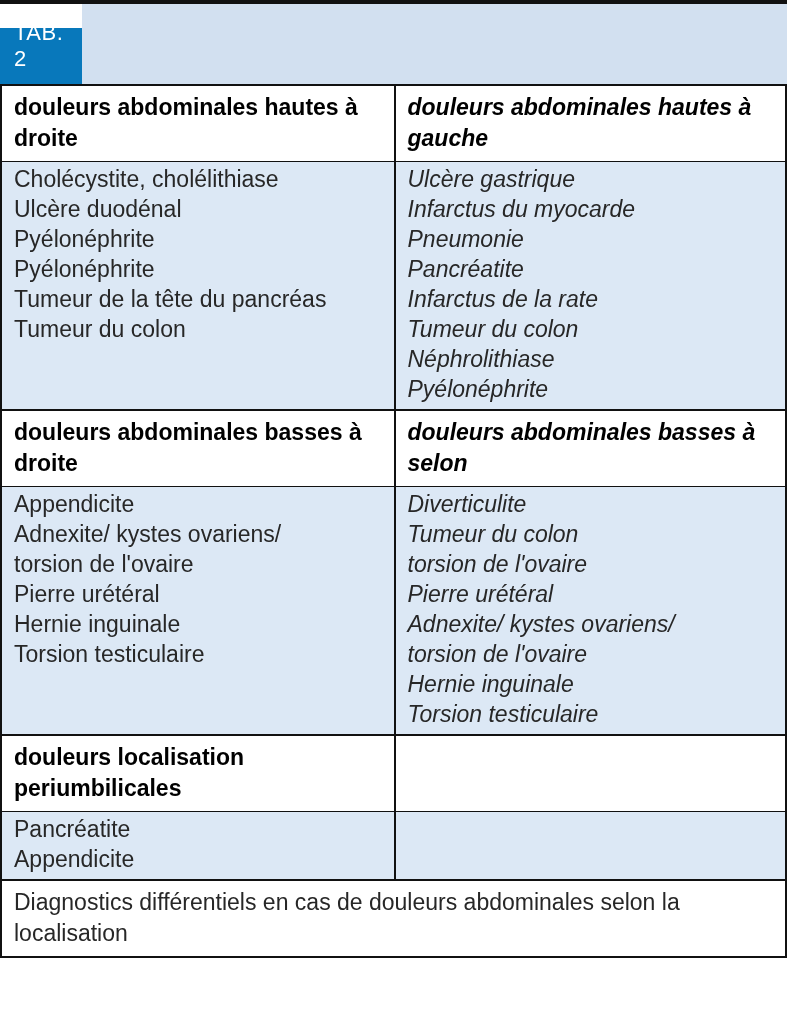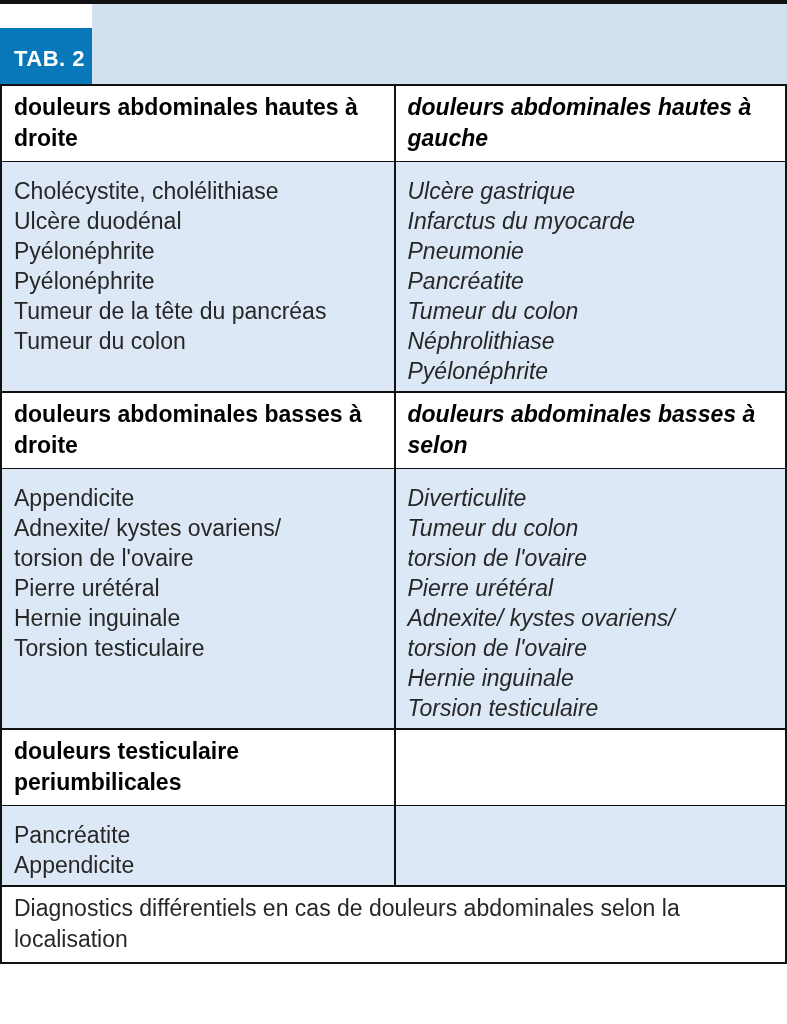--- a/index.html
+++ b/index.html
@@ -14,42 +14,42 @@
     width:787px; height:1024px; overflow:hidden;
     font-family:"Liberation Sans", sans-serif;
     -webkit-font-smoothing:antialiased;
   }
   .page{ width:787px; height:1024px; background:#fff; }
 
   .top-black-bar{ height:4px; background:var(--border-black); }
 
   .header-band{ display:flex; height:80px; }
   .tab-box{
-    width:92px; background:var(--badge-blue);
-    color:#fff; font-weight:bold; font-size:22px; letter-spacing:.5px;
+    width:82px; background:var(--badge-blue);
+    color:#fff; font-weight:normal; font-size:22px; letter-spacing:.5px;
     display:flex; align-items:flex-end; padding:0 0 12px 14px;margin-top:24px;
   }
   .band-rest{ flex:1; background:var(--band-blue); }
 
   .table{ border:2px solid var(--border-black); }
   .row{ display:grid; grid-template-columns:1fr 1fr; }
   .cell{ padding:6px 12px 8px; }
   .cell.right{ border-left:2px solid var(--border-black);font-style:italic; }
 
   .header-row{ background:#fff; border-bottom:1px solid var(--border-black); }
   .header-cell{
     font-weight:bold; color:#000;
     font-size:23px; line-height:31px;
     padding-bottom:7px;
   }
 
   .content-row{ background:var(--row-blue); border-bottom:2px solid var(--border-black); }
   .content-cell{
     color:#272727; font-size:23px; line-height:30px;
-    padding-top:14px; padding-bottom:5px;
+    padding-top:2px; padding-bottom:5px;
   }
   .content-cell .line{ white-space:nowrap; }
 
   .caption-row{
     background:#fff; color:#272727;
     font-size:23px; line-height:31px;
     padding:6px 12px 7px;
   }
 </style>
 </head>
@@ -78,20 +78,21 @@
             <div class="line">Pyélonéphrite</div>
             <div class="line">Pyélonéphrite</div>
             <div class="line">Tumeur de la tête du pancréas</div>
             <div class="line">Tumeur du colon</div>
           </div>
           <div class="cell content-cell right">
             <div class="line">Ulcère gastrique</div>
             <div class="line">Infarctus du myocarde</div>
             <div class="line">Pneumonie</div>
             <div class="line">Pancréatite</div>
+            <div class="line">Infarctus de la rate</div>
             <div class="line">Tumeur du colon</div>
             <div class="line">Néphrolithiase</div>
             <div class="line">Pyélonéphrite</div>
           </div>
         </div>
         <div class="row header-row">
           <div class="cell header-cell">douleurs abdominales basses à droite</div>
           <div class="cell header-cell right">douleurs abdominales basses à selon</div>
         </div>
         <div class="row content-row">
@@ -108,21 +109,21 @@
             <div class="line">Tumeur du colon</div>
             <div class="line">torsion de l'ovaire</div>
             <div class="line">Pierre urétéral</div>
             <div class="line">Adnexite/ kystes ovariens/</div>
             <div class="line">torsion de l'ovaire</div>
             <div class="line">Hernie inguinale</div>
             <div class="line">Torsion testiculaire</div>
           </div>
         </div>
         <div class="row header-row">
-          <div class="cell header-cell">douleurs testiculaire periumbilicales</div>
+          <div class="cell header-cell">douleurs localisation periumbilicales</div>
           <div class="cell header-cell right"></div>
         </div>
         <div class="row content-row">
           <div class="cell content-cell">
             <div class="line">Pancréatite</div>
             <div class="line">Appendicite</div>
           </div>
           <div class="cell content-cell right"></div>
         </div>
       </div>

